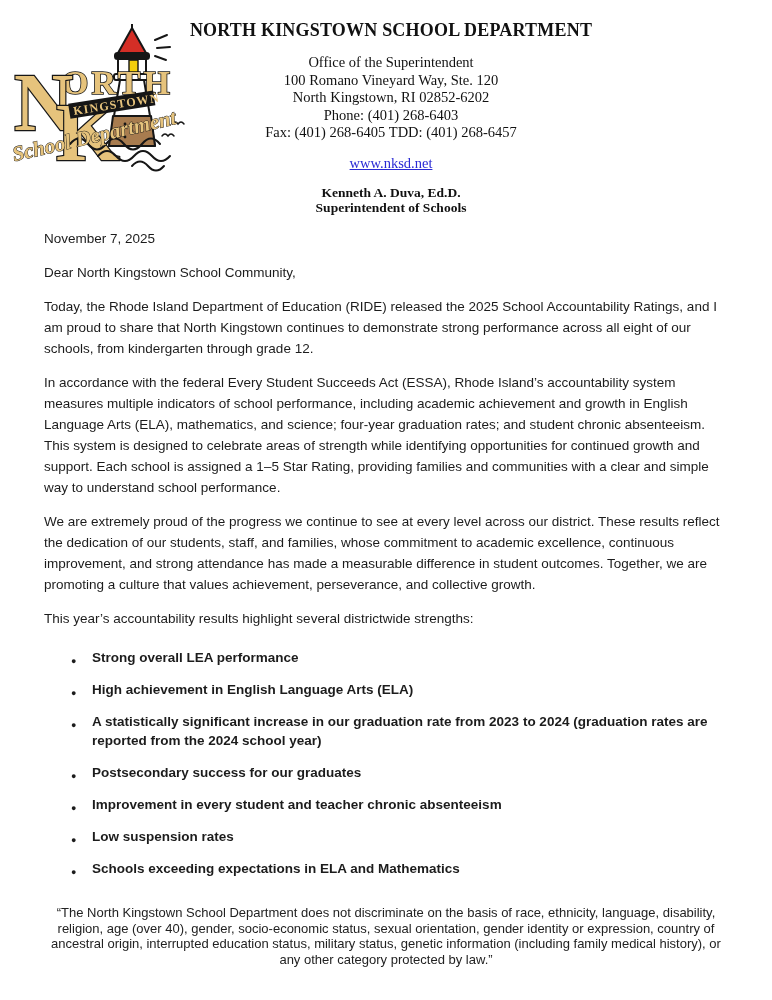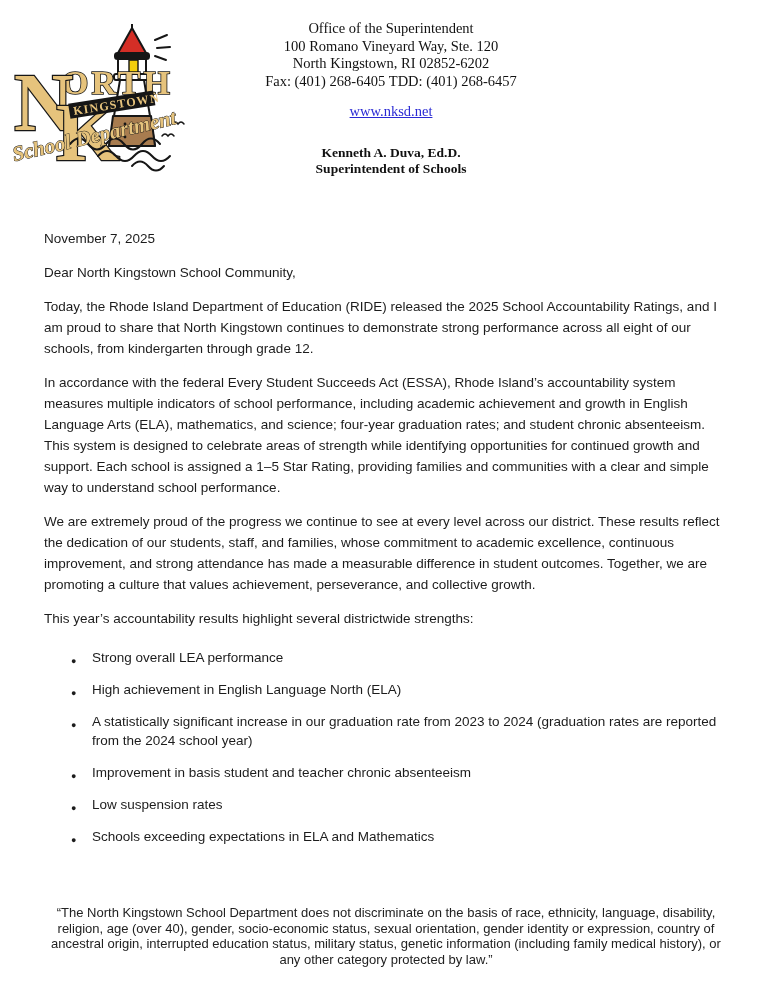--- a/index.html
+++ b/index.html
@@ -24,40 +24,40 @@
     font-size:18px;font-weight:bold;letter-spacing:.2px;
     color:#111;
   }
   .addr-line{font-size:14.5px;line-height:17.5px;color:#111;}
   .fax-tdd span{display:inline-block;}
   .fax-tdd .tdd{}
   .site-row{margin-top:12px;}
   .site-link{
     font-size:14.5px;color:#2a2ad4;text-decoration:underline;cursor:pointer;
   }
-  .sup-block{margin-top:25px;font-weight:bold;font-size:13.5px;line-height:15.5px;color:#111;}
+  .sup-block{margin-top:13px;font-weight:bold;font-size:13.5px;line-height:15.5px;color:#111;}
   .motto{
     position:absolute;right:14px;top:34px;width:122px;
     text-align:center;font-weight:bold;font-size:15.5px;color:#111;
   }
   .motto-item{margin-bottom:22px;line-height:15px;}
   
   .letter-body{padding:16px 42px 0 44px;}
   .letter-body p{
     margin:0 0 13px 0;
     font-size:13.5px;line-height:21px;color:#1c1c1c;
   }
   .bullet-list{
     list-style:none;margin:19px 0 0 0;padding:0;
   }
   .bullet-list li{
     position:relative;
     padding-left:48px;
     margin-bottom:13px;
-    font-size:13.5px;line-height:19px;color:#1c1c1c;
+    font-size:13.5px;line-height:19px;color:#1c1c1c;font-weight:bold;
   }
   .bullet-list li::before{
     content:"●";
     position:absolute;left:27px;top:4px;
     font-size:9px;color:#1c1c1c;
   }
   
   .page-footer{
     position:absolute;left:44px;right:44px;top:905px;
     text-align:center;
@@ -115,23 +115,25 @@
 
           <path d="M160,100 q3,-4 6,0 q3,-4 6,0" stroke-width="1.5"></path>
           <path d="M150,112 q3,-4 6,0 q3,-4 6,0" stroke-width="1.5"></path>
         </g>
 
         <text x="2" y="136" transform="rotate(-13 8 136)" font-family="'Liberation Serif', serif" font-style="italic" font-weight="bold" font-size="21" fill="#e6c37c" stroke="#161616" stroke-width="0.9" style="paint-order:stroke fill">School Department</text>
       </svg>
     </div>
 
     <div class="head-center">
+      <h1 class="org-title">NORTH KINGSTOWN SCHOOL DEPARTMENT</h1>
       <div class="addr-line">Office of the Superintendent</div>
       <div class="addr-line">100 Romano Vineyard Way, Ste. 120</div>
       <div class="addr-line">North Kingstown, RI 02852-6202</div>
+      <div class="addr-line">Phone: (401) 268-6403</div>
       <div class="addr-line fax-tdd">
         <span>Fax: (401) 268-6405</span>
         <span class="tdd">TDD: (401) 268-6457</span>
       </div>
       <div class="site-row">
         <a class="site-link">www.nksd.net</a>
       </div>
       <div class="sup-block">
         <div>Kenneth A. Duva, Ed.D.</div>
         <div>Superintendent of Schools</div>
@@ -143,23 +145,24 @@
   <main class="letter-body">
     <p>November 7, 2025</p>
     <p>Dear North Kingstown School Community,</p>
     <p>Today, the Rhode Island Department of Education (RIDE) released the 2025 School Accountability Ratings, and I am proud to share that North Kingstown continues to demonstrate strong performance across all eight of our schools, from kindergarten through grade 12.</p>
     <p>In accordance with the federal Every Student Succeeds Act (ESSA), Rhode Island’s accountability system measures multiple indicators of school performance, including academic achievement and growth in English Language Arts (ELA), mathematics, and science; four-year graduation rates; and student chronic absenteeism. This system is designed to celebrate areas of strength while identifying opportunities for continued growth and support. Each school is assigned a 1–5 Star Rating, providing families and communities with a clear and simple way to understand school performance.</p>
     <p>We are extremely proud of the progress we continue to see at every level across our district. These results reflect the dedication of our students, staff, and families, whose commitment to academic excellence, continuous improvement, and strong attendance has made a measurable difference in student outcomes. Together, we are promoting a culture that values achievement, perseverance, and collective growth.</p>
     <p>This year’s accountability results highlight several districtwide strengths:</p>
 
     <ul class="bullet-list">
       <li>Strong overall LEA performance</li>
-      <li>High achievement in English Language North (ELA)</li>
+      <li>High achievement in English Language Arts (ELA)</li>
       <li>A statistically significant increase in our graduation rate from 2023 to 2024 (graduation rates are reported from the 2024 school year)</li>
-      <li>Improvement in basis student and teacher chronic absenteeism</li>
+      <li>Postsecondary success for our graduates</li>
+      <li>Improvement in every student and teacher chronic absenteeism</li>
       <li>Low suspension rates</li>
       <li>Schools exceeding expectations in ELA and Mathematics</li>
     </ul>
   </main>
 
   <footer class="page-footer">“The North Kingstown School Department does not discriminate on the basis of race, ethnicity, language, disability, religion, age (over 40), gender, socio-economic status, sexual orientation, gender identity or expression, country of ancestral origin, interrupted education status, military status, genetic information (including family medical history), or any other category protected by law.”</footer>
 
 </div>
 
 </body></html>

